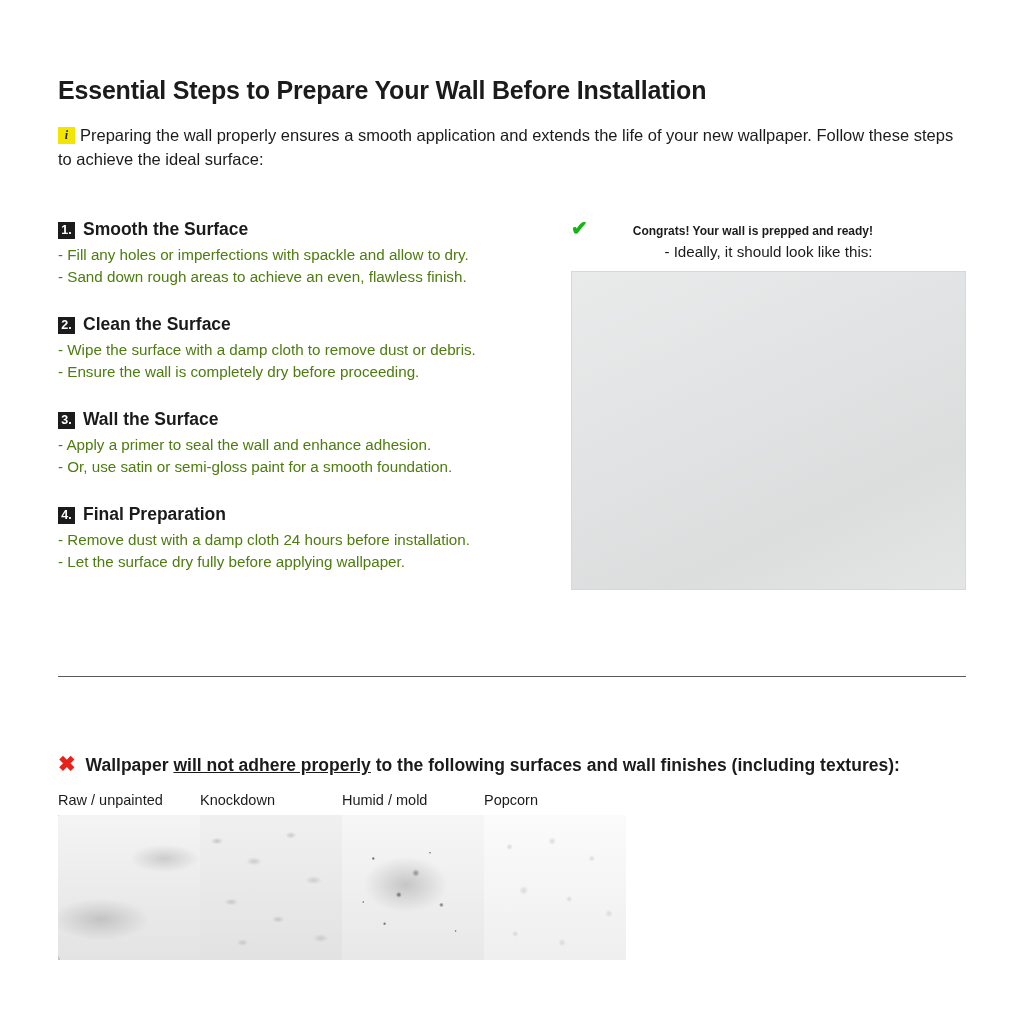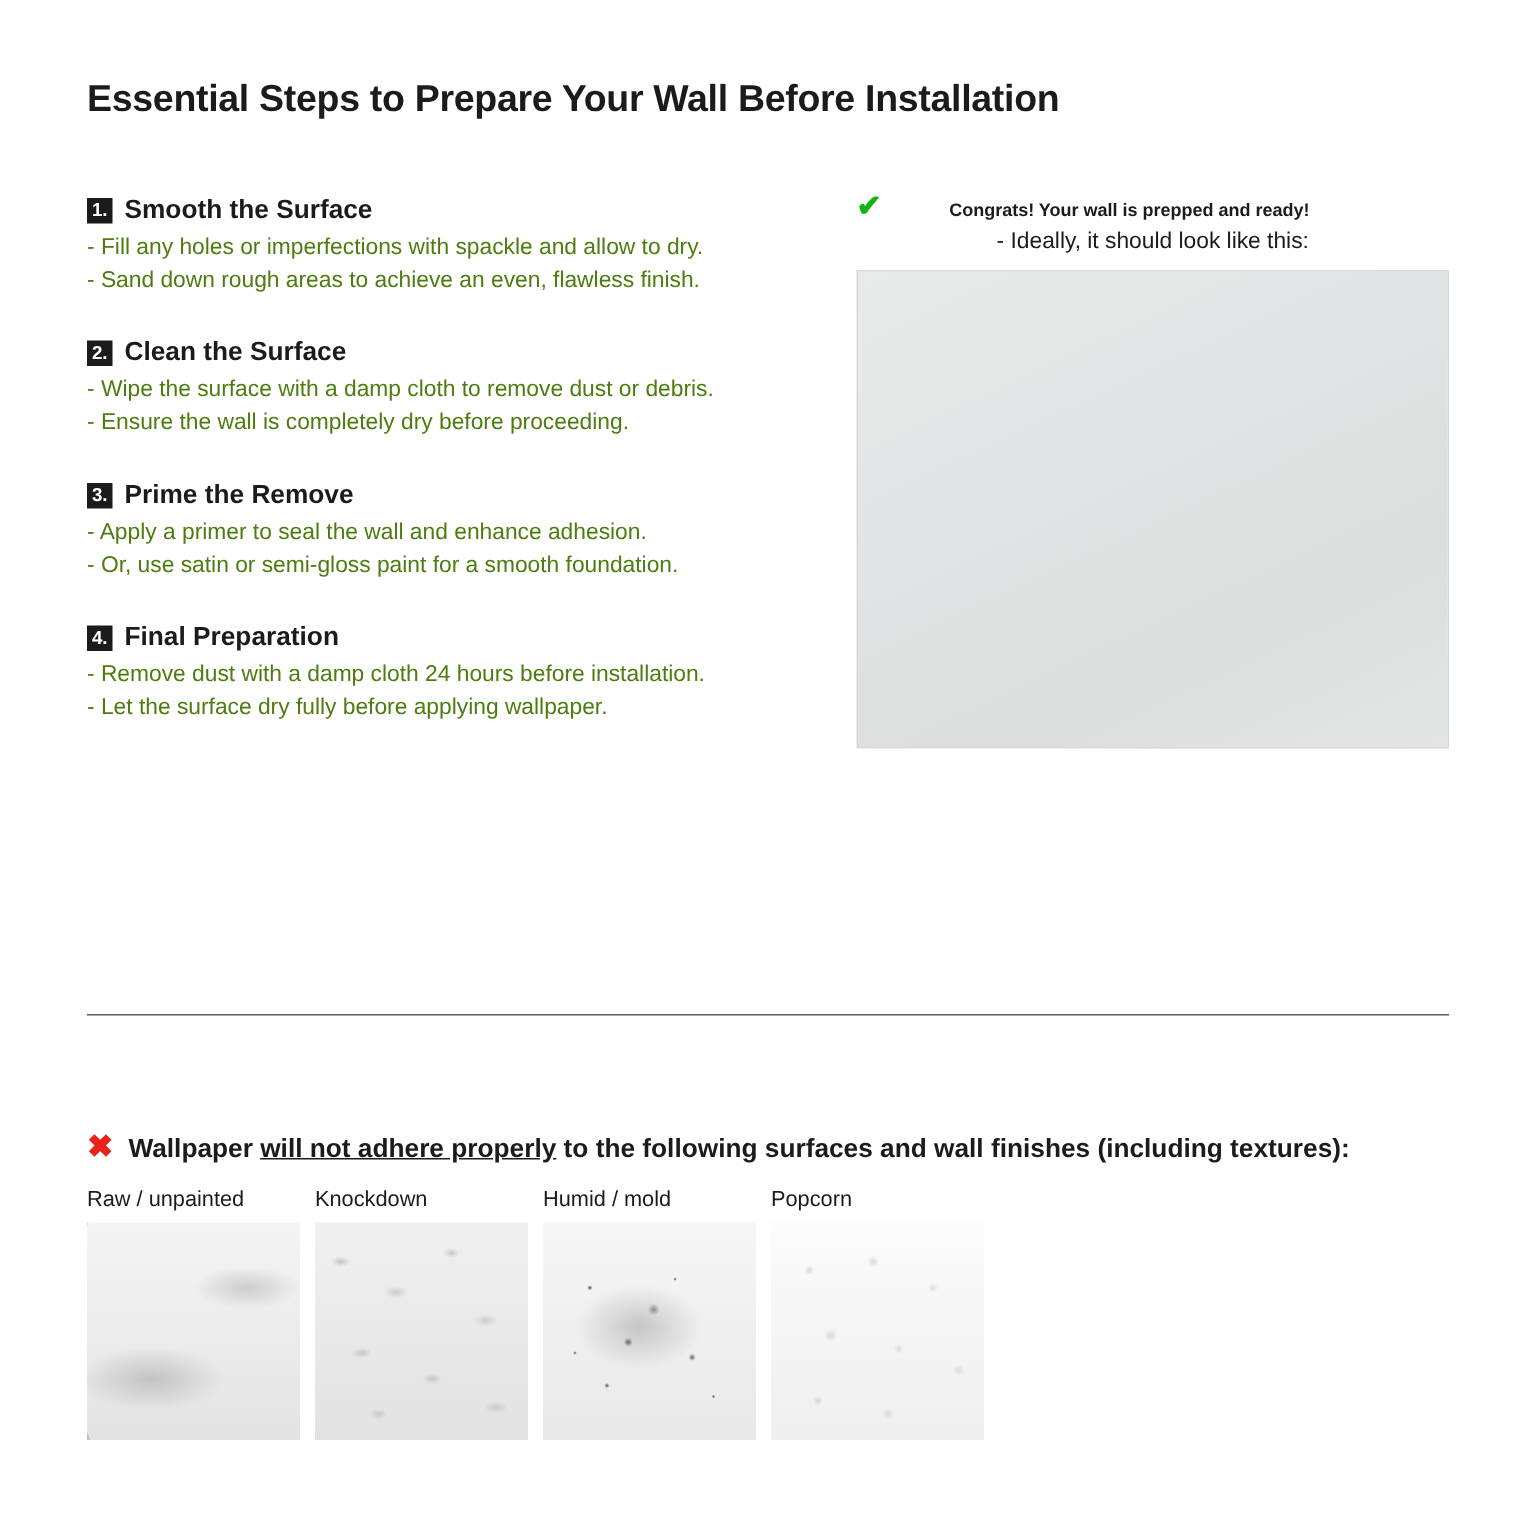--- a/index.html
+++ b/index.html
@@ -6,21 +6,21 @@
   html, body {
     margin: 0; padding: 0;
     width: 1024px; height: 1024px;
     background: #ffffff;
     font-family: "Liberation Sans", sans-serif;
     color: #1b1b1b;
   }
   .page {
     position: relative;
     width: 1024px; height: 1024px;
-    padding: 40px 58px 0 58px;
+    padding: 64px 58px 0 58px;
   }
   h1.title {
     font-size: 25px;
     font-weight: bold;
     letter-spacing: -0.2px;
     margin: 12px 0 18px 0;
     color: #1b1b1b;
   }
   .intro {
     display: block;
@@ -121,21 +121,21 @@
   }
   .x-mark {
     color: #e8221b;
     font-size: 21px;
     font-weight: bold;
     line-height: 18px;
   }
   .bad-title { font-size: 17.5px; font-weight: bold; }
   .bad-title u { text-decoration: underline; }
 
-  .thumbs { display: flex; gap: 10px; }
+  .thumbs { display: flex; }
   .thumb { width: 142px; }
   .thumb-label {
     font-size: 14.5px;
     color: #1b1b1b;
     margin-bottom: 7px;
     white-space: nowrap;
   }
   .thumb-img {
     width: 142px; height: 145px;
     background: #efefef;
@@ -210,20 +210,23 @@
       linear-gradient(180deg, #fbfbfb, #efefef);
   }
 </style>
 </head>
 <body>
 
 <div class="page">
 
   <h1 class="title">Essential Steps to Prepare Your Wall Before Installation</h1>
 
+  <p class="intro">
+    <span class="info-badge">i</span><span>Preparing the wall properly ensures a smooth application and extends the life of your new wallpaper. Follow these steps to achieve the ideal surface:</span>
+  </p>
 
   <div class="columns">
 
     <div class="col-left">
 
       <div class="step">
         <div class="step-head">
           <span class="step-num">1.</span>
           <span class="step-title">Smooth the Surface</span>
         </div>
@@ -236,21 +239,21 @@
           <span class="step-num">2.</span>
           <span class="step-title">Clean the Surface</span>
         </div>
         <div class="bullet">- Wipe the surface with a damp cloth to remove dust or debris.</div>
         <div class="bullet">- Ensure the wall is completely dry before proceeding.</div>
       </div>
 
       <div class="step">
         <div class="step-head">
           <span class="step-num">3.</span>
-          <span class="step-title">Prime the Remove</span>
+          <span class="step-title">Wall the Surface</span>
         </div>
         <div class="bullet">- Apply a primer to seal the wall and enhance adhesion.</div>
         <div class="bullet">- Or, use satin or semi-gloss paint for a smooth foundation.</div>
       </div>
 
       <div class="step">
         <div class="step-head">
           <span class="step-num">4.</span>
           <span class="step-title">Final Preparation</span>
         </div>

